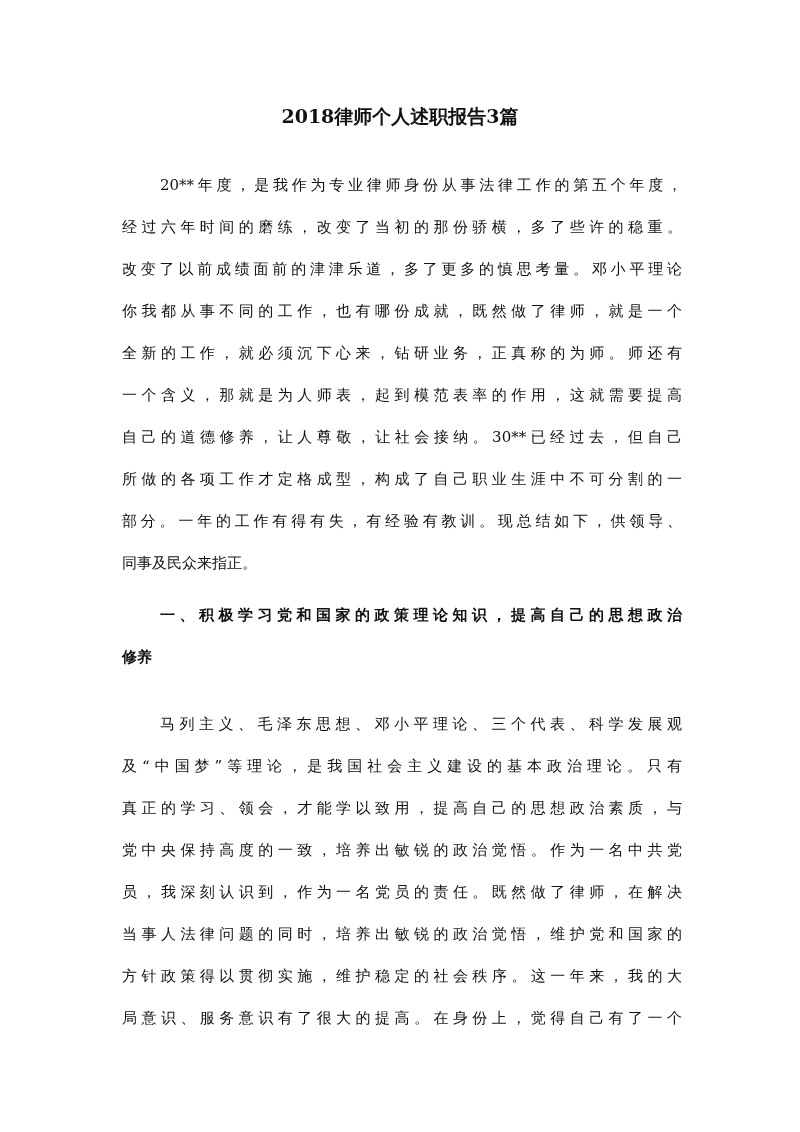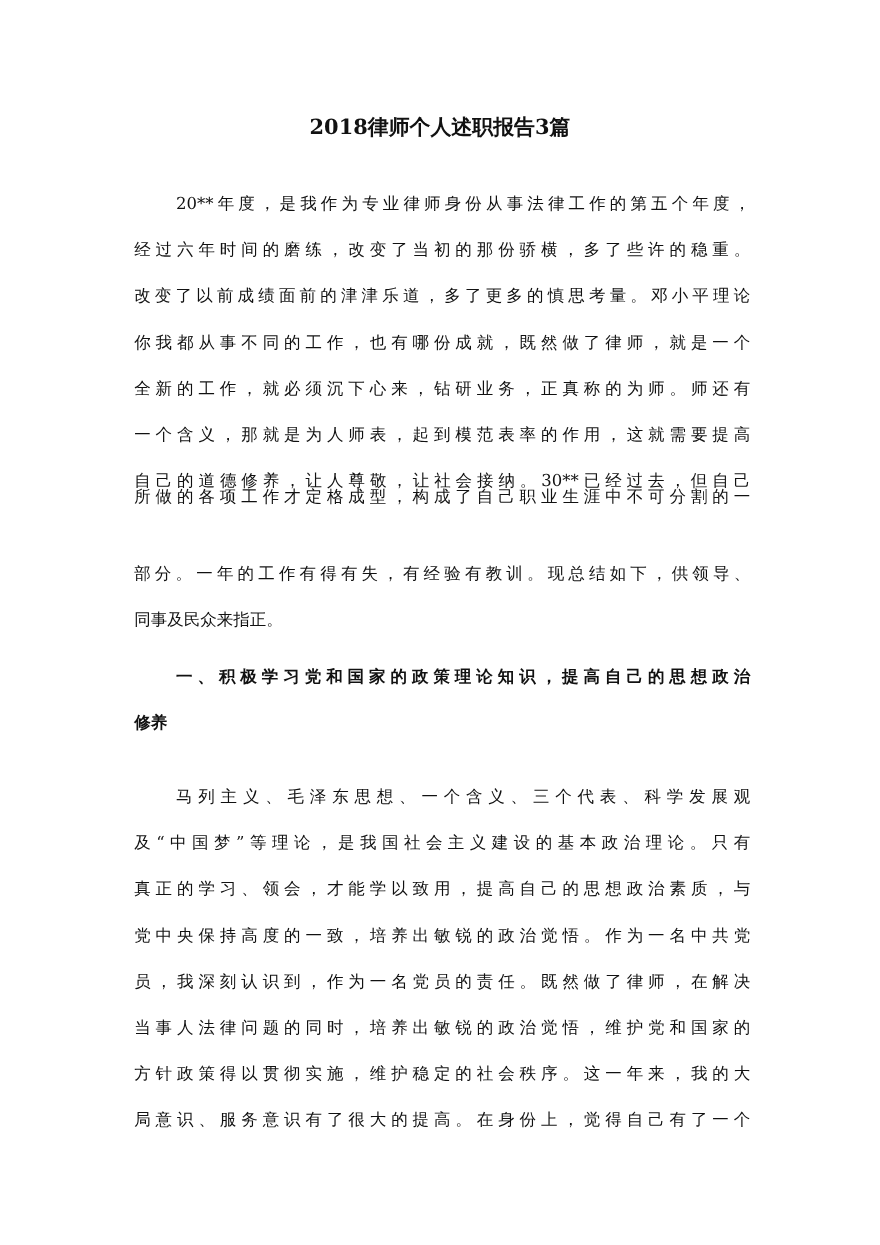--- a/index.html
+++ b/index.html
@@ -64,32 +64,32 @@
   <div class="title">2018律师个人述职报告3篇</div>
 
   <div>
     <div class="line indent" style="top:172px">20**年度，是我作为专业律师身份从事法律工作的第五个年度，</div>
     <div class="line" style="top:214px">经过六年时间的磨练，改变了当初的那份骄横，多了些许的稳重。</div>
     <div class="line" style="top:256px">改变了以前成绩面前的津津乐道，多了更多的慎思考量。邓小平理论</div>
     <div class="line" style="top:298px">你我都从事不同的工作，也有哪份成就，既然做了律师，就是一个</div>
     <div class="line" style="top:340px">全新的工作，就必须沉下心来，钻研业务，正真称的为师。师还有</div>
     <div class="line" style="top:382px">一个含义，那就是为人师表，起到模范表率的作用，这就需要提高</div>
     <div class="line" style="top:424px">自己的道德修养，让人尊敬，让社会接纳。30**已经过去，但自己</div>
-    <div class="line" style="top:438px">所做的各项工作才定格成型，构成了自己职业生涯中不可分割的一</div>
+    <div class="line" style="top:466px">所做的各项工作才定格成型，构成了自己职业生涯中不可分割的一</div>
     <div class="line" style="top:508px">部分。一年的工作有得有失，有经验有教训。现总结如下，供领导、</div>
     <div class="line last" style="top:550px">同事及民众来指正。</div>
   </div>
 
   <div>
     <div class="line indent heading" style="top:604px">一、积极学习党和国家的政策理论知识，提高自己的思想政治</div>
     <div class="line heading last" style="top:646px">修养</div>
   </div>
 
   <div>
-    <div class="line indent" style="top:711px">马列主义、毛泽东思想、一个含义、三个代表、科学发展观</div>
+    <div class="line indent" style="top:711px">马列主义、毛泽东思想、邓小平理论、三个代表、科学发展观</div>
     <div class="line" style="top:753px">及“中国梦”等理论，是我国社会主义建设的基本政治理论。只有</div>
     <div class="line" style="top:795px">真正的学习、领会，才能学以致用，提高自己的思想政治素质，与</div>
     <div class="line" style="top:837px">党中央保持高度的一致，培养出敏锐的政治觉悟。作为一名中共党</div>
     <div class="line" style="top:879px">员，我深刻认识到，作为一名党员的责任。既然做了律师，在解决</div>
     <div class="line" style="top:921px">当事人法律问题的同时，培养出敏锐的政治觉悟，维护党和国家的</div>
     <div class="line" style="top:963px">方针政策得以贯彻实施，维护稳定的社会秩序。这一年来，我的大</div>
     <div class="line" style="top:1005px">局意识、服务意识有了很大的提高。在身份上，觉得自己有了一个</div>
   </div>
 
 </div>

